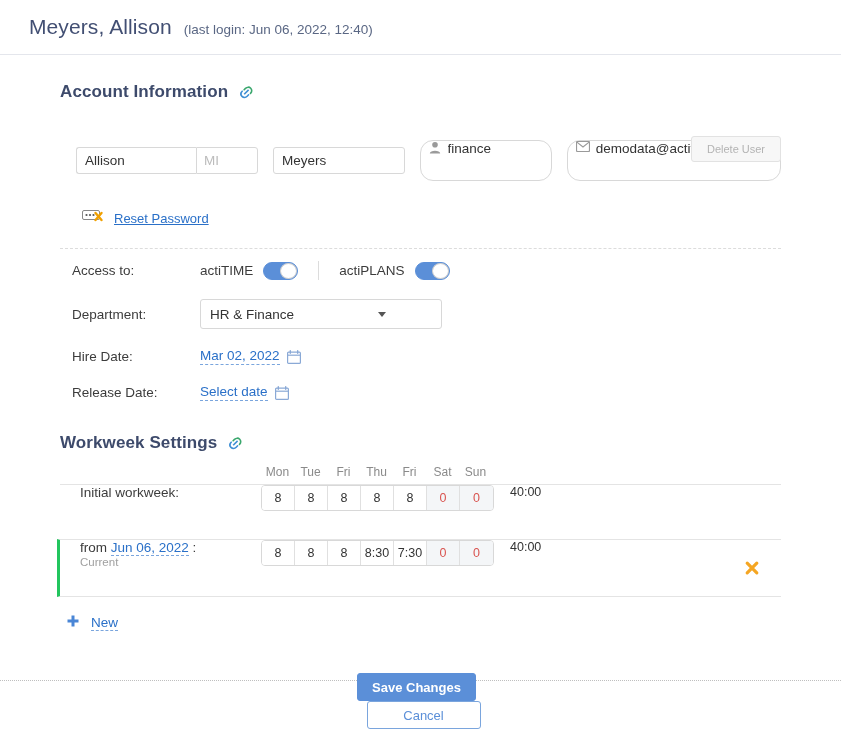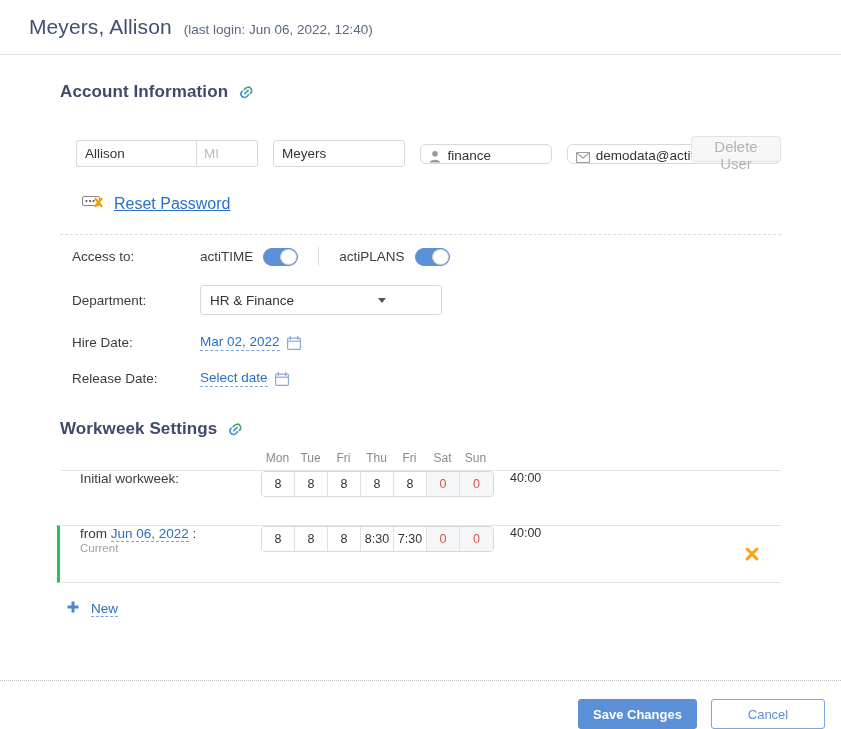--- a/index.html
+++ b/index.html
@@ -53,21 +53,21 @@
   .delete-user-btn {
     position: absolute;
     right: 60px;
     top: 81px;
     width: 90px;
     height: 26px;
     background: #f7f7f7;
     border: 1px solid #e2e2e2;
     border-radius: 3px;
     color: #b3b3b3;
-    font-size: 15px;
+    font-size: 11px;
     font-family: "Liberation Sans", sans-serif;
     cursor: default;
   }
 
   
   .fields-row {
     display: flex;
     align-items: center;
     margin-top: 38px;
     margin-left: 16px;
@@ -81,24 +81,24 @@
     color: #333;
     padding: 0 8px;
     font-family: "Liberation Sans", sans-serif;
     outline: none;
   }
   .inp::placeholder { color: #bcbcbc; }
   .first-name { width: 120px; border-radius: 3px 0 0 3px; border-right: none; }
   .mi-name { width: 62px; border-radius: 0 3px 3px 0; text-align:left; padding-left:7px; }
   .last-name { width: 132px; margin-left: 15px; }
   .icon-field {
-    display: flex; align-items: flex-end;
-    height: 20px;
+    display: flex; align-items: flex-start;
+    height: 41px;
     border: 1px solid #d8d8d8;
-    border-radius: 6px;
+    border-radius: 13px;
     background: #fff;
     margin-left: 15px;
     padding: 0 8px;
   }
   .icon-field .fi { width: 15px; display:flex; align-items:center; justify-content:center; margin-right:6px; }
   .icon-field input {
     border: none; outline: none; font-size: 13.5px; color:#333;
     font-family: "Liberation Sans", sans-serif; padding:0; background:transparent;
   }
   .login-field { width: 135px; }
@@ -106,21 +106,21 @@
   .email-field { width: 220px; }
   .email-field input { width: 100%; }
 
   
   .reset-row {
     display: flex; align-items: center;
     margin-top: 28px; margin-left: 22px;
   }
   .reset-link {
     color: #2a70c8;
-    font-size: 16px;
+    font-size: 13px;
     text-decoration: underline;
     margin-left: 8px;
     cursor: pointer;
   }
 
   .hr-dashed {
     border: none;
     border-top: 1px dashed #dcdcdc;
     margin: 21px 0 0 0;
   }
@@ -248,23 +248,24 @@
     border-bottom: 1px dashed #7aa5dd;
     margin-left: 11px; cursor: pointer;
   }
 
   
   .footer-divider {
     position: absolute; left: 0; right: 0; top: 672px;
     border: none; border-top: 1px dotted #bfbfbf;
   }
   .footer {
-    position: absolute; left: 0; right: 8px; top: 673px; height: 56px;
-    display: flex; align-items: flex-end; justify-content: flex-end;
+    position: absolute; left: 0; right: 0; top: 673px; height: 56px;
+    display: flex; align-items: center; justify-content: flex-end;
     padding-right: 8px;
+    flex-direction: column;
   }
   .btn-save {
     width: 119px; height: 30px;
     background: #5b8fd8; border: 1px solid #5b8fd8; border-radius: 3px;
     color: #fff; font-size: 13px; font-weight: bold;
     font-family: "Liberation Sans", sans-serif;
     cursor: pointer;
   }
   .btn-cancel {
     width: 114px; height: 30px; margin-left: 14px;

